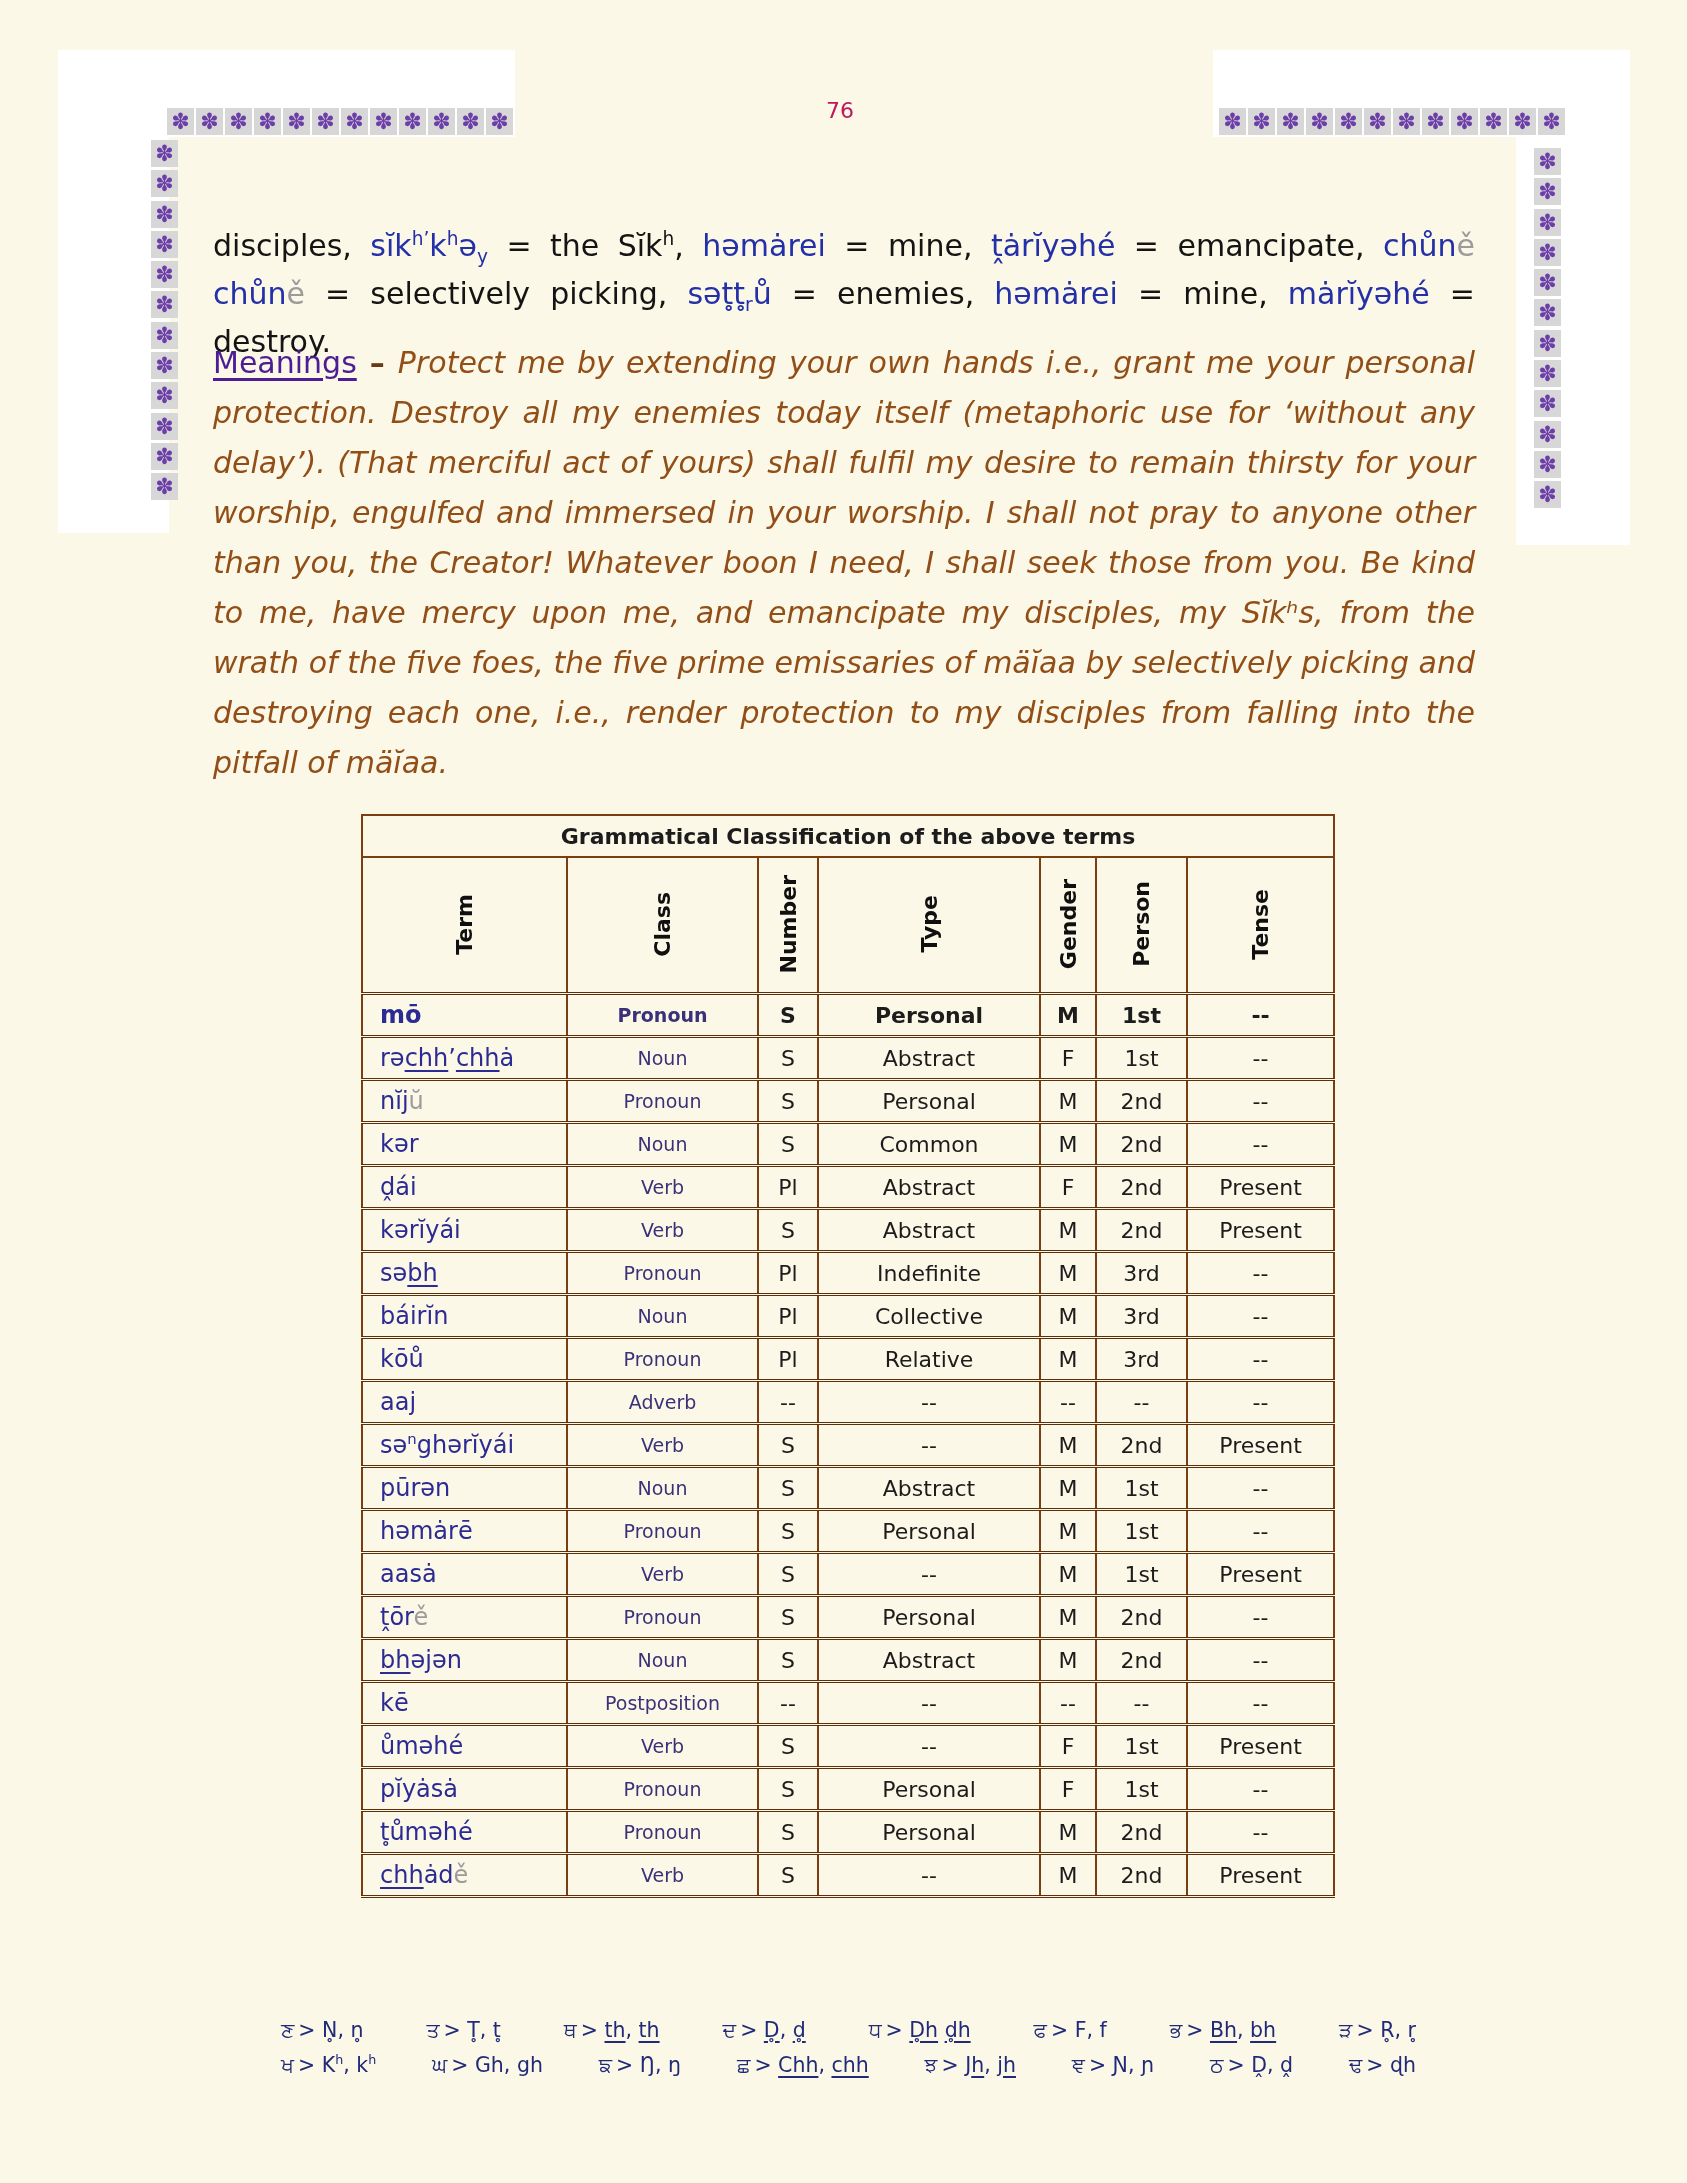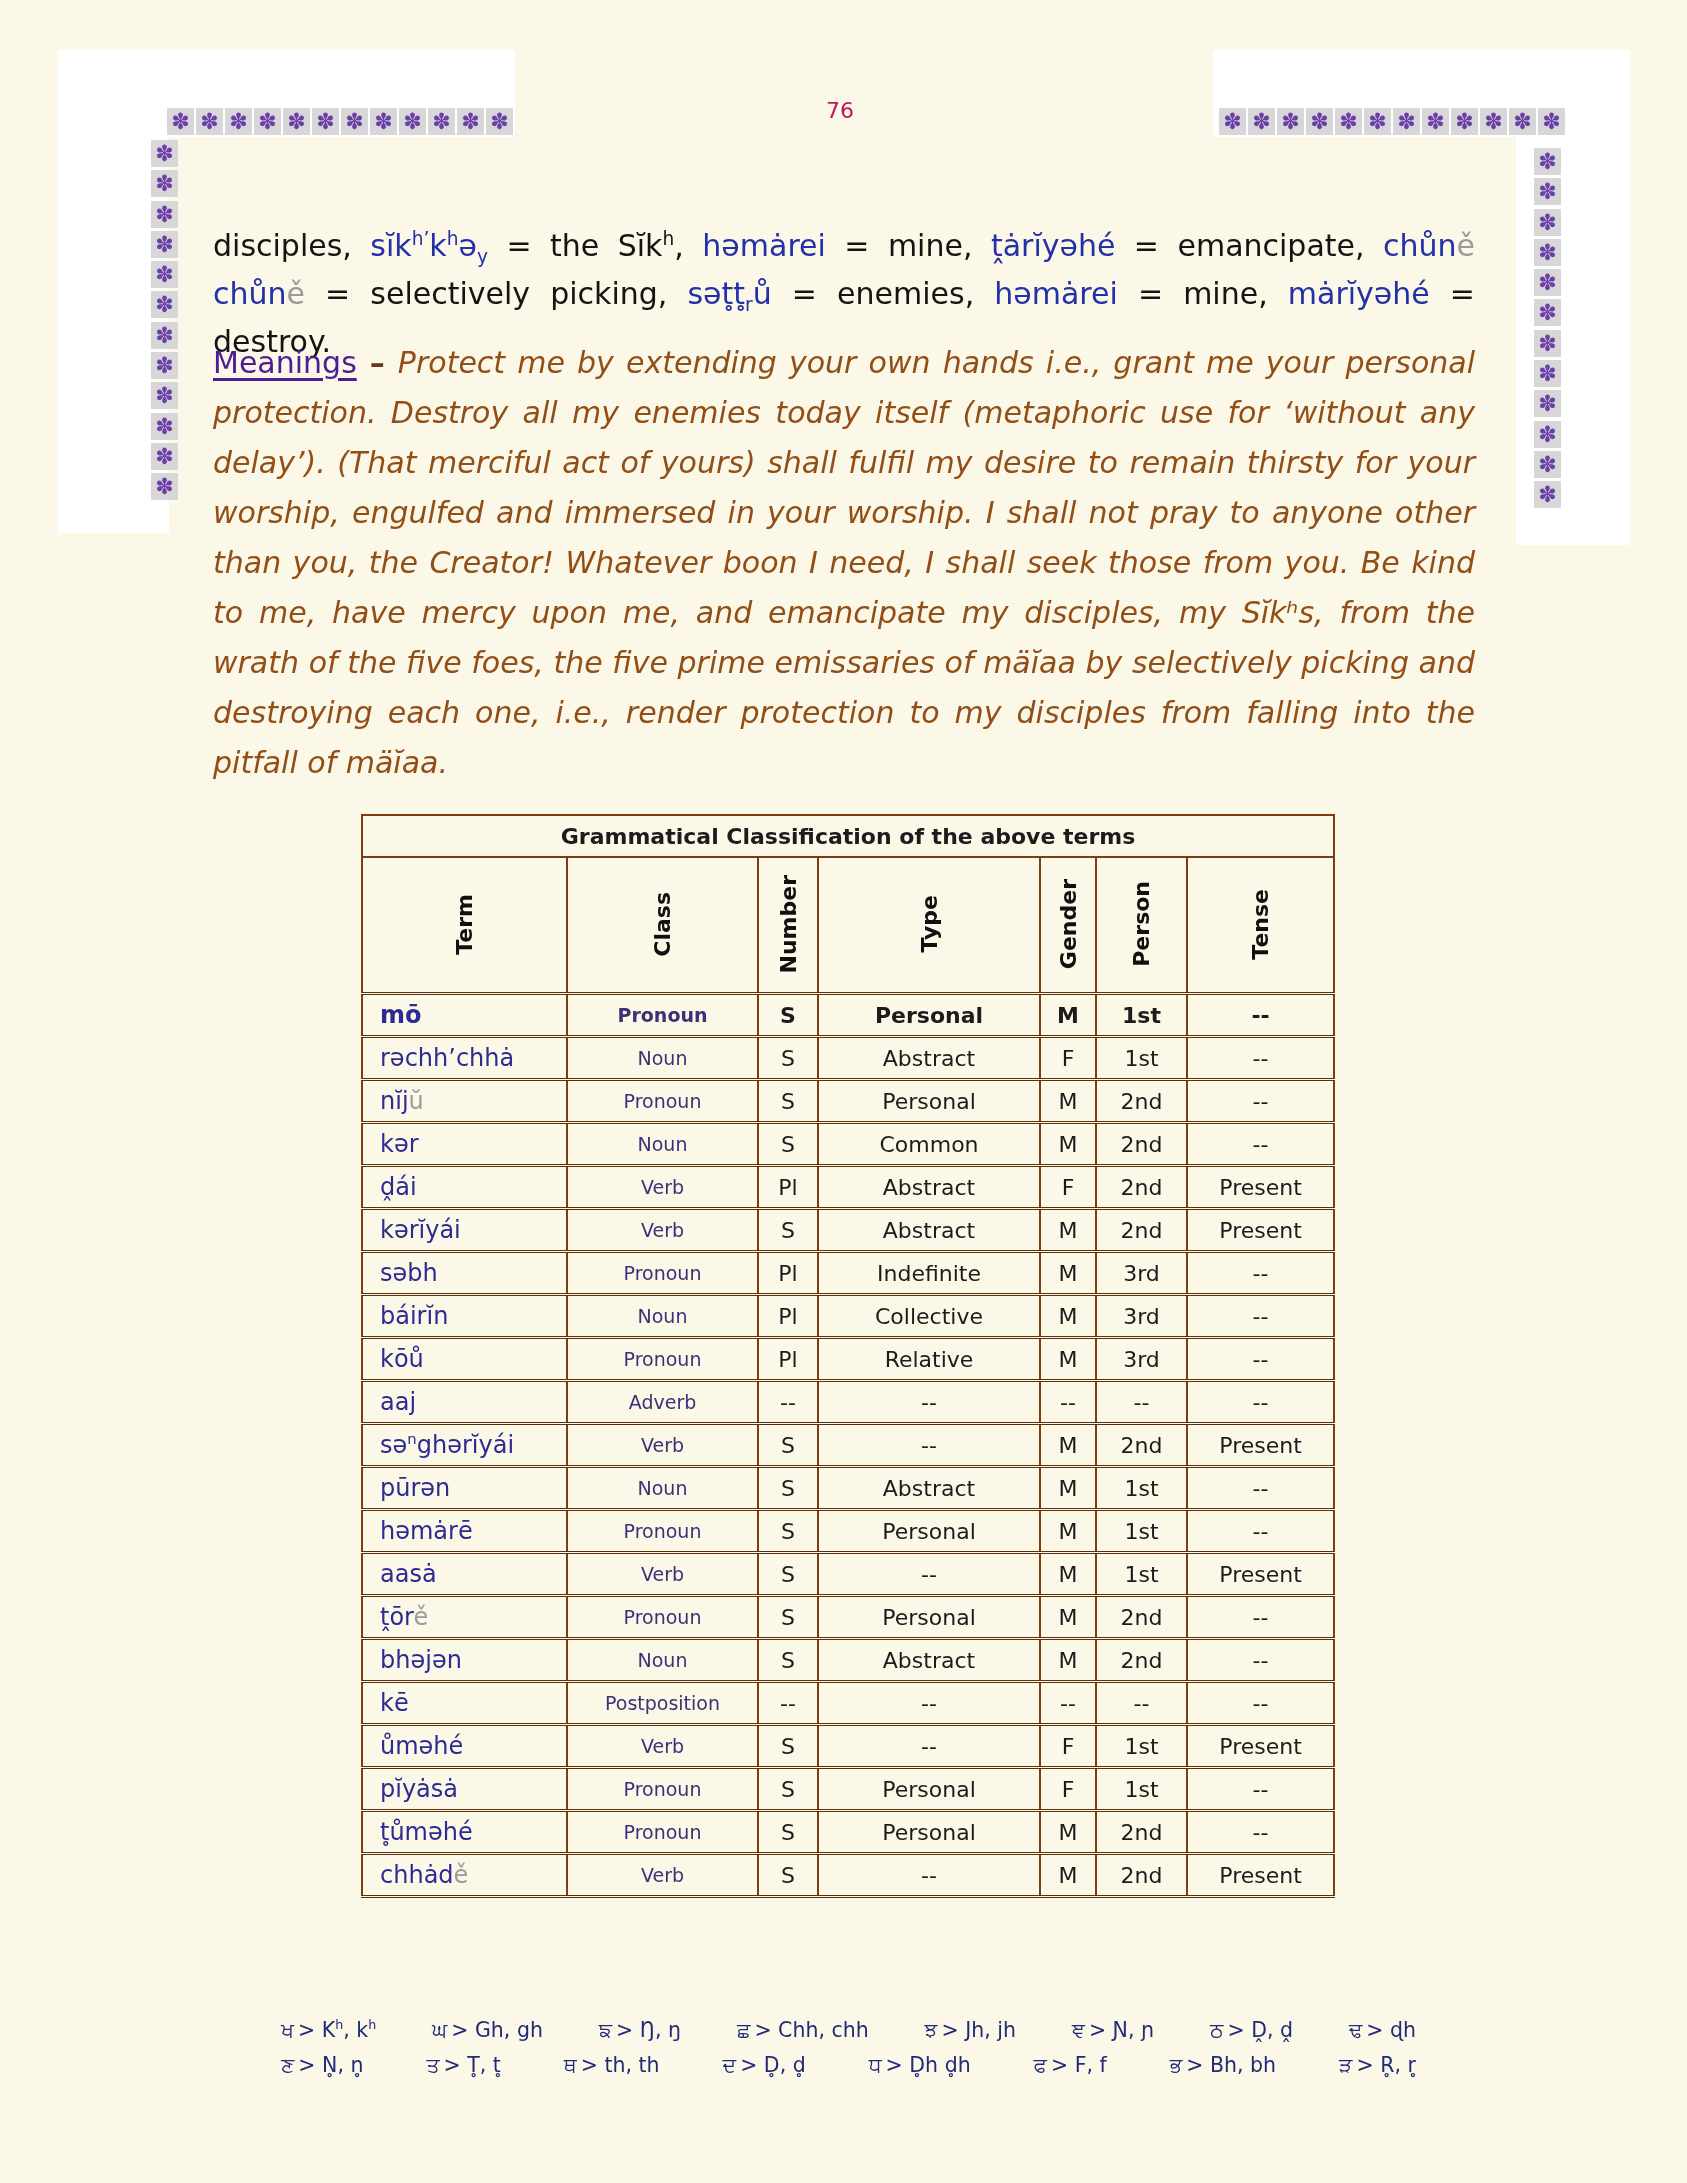--- a/index.html
+++ b/index.html
@@ -24,21 +24,21 @@
     text-align:center;font-size:22px;color:#be185d;
   }
   .intro{
     position:absolute;left:213px;top:192px;width:1262px;
     font-size:30px;line-height:48px;text-align:justify;color:#141414;
   }
   .blue{color:#2430A8;}
   .gray{color:#9B9B9B;}
   .sup{vertical-align:super;font-size:62%;line-height:0;}
   .sub{vertical-align:sub;font-size:62%;line-height:0;}
-  .u{text-underline-offset:4px;}
+  .u{text-decoration:underline;text-underline-offset:4px;}
   .meanings{
     position:absolute;left:213px;top:308px;width:1262px;
     font-size:30px;line-height:50px;text-align:justify;
     font-style:italic;color:#924E17;
   }
   .meanings-label{
     font-style:normal;color:#4c1d95;
     text-decoration:underline;text-underline-offset:5.3px;
   }
   .meanings-dash{font-style:normal;color:#6b3a14;font-weight:bold;}
@@ -356,33 +356,33 @@
         <td class="type-cell">--</td>
         <td class="gender-cell">M</td>
         <td class="person-cell">2nd</td>
         <td class="tense-cell">Present</td>
       </tr>
     </tbody>
 </table>
 
 <div class="footer">
     <div class="footer-line">
+      <span class="map-item"><span class="gurmukhi">ਣ</span><span>&gt; </span><span>N̥, n̥</span></span>
+      <span class="map-item"><span class="gurmukhi">ਤ</span><span>&gt; </span><span>T̥, t̥</span></span>
+      <span class="map-item"><span class="gurmukhi">ਥ</span><span>&gt; </span><span class="u">th</span><span>, </span><span class="u">th</span></span>
+      <span class="map-item"><span class="gurmukhi">ਦ</span><span>&gt; </span><span class="u">D̥</span><span>, </span><span class="u">d̥</span></span>
+      <span class="map-item"><span class="gurmukhi">ਧ</span><span>&gt; </span><span class="u">D̥h</span><span> </span><span class="u">d̥h</span></span>
+      <span class="map-item"><span class="gurmukhi">ਫ</span><span>&gt; </span><span>F, f</span></span>
+      <span class="map-item"><span class="gurmukhi">ਭ</span><span>&gt; </span><span class="u">Bh</span><span>, </span><span class="u">bh</span></span>
+      <span class="map-item"><span class="gurmukhi">ੜ</span><span>&gt; </span><span>R̥, r̥</span></span>
+    </div>
+    <div class="footer-line">
       <span class="map-item"><span class="gurmukhi">ਖ</span><span>&gt; </span><span>K</span><span class="sup">h</span><span>, k</span><span class="sup">h</span></span>
       <span class="map-item"><span class="gurmukhi">ਘ</span><span>&gt; </span><span>Gh, gh</span></span>
       <span class="map-item"><span class="gurmukhi">ਙ</span><span>&gt; </span><span>Ŋ, ŋ</span></span>
       <span class="map-item"><span class="gurmukhi">ਛ</span><span>&gt; </span><span class="u">Chh</span><span>, </span><span class="u">chh</span></span>
       <span class="map-item"><span class="gurmukhi">ਝ</span><span>&gt; </span><span>J</span><span class="u">h</span><span>, j</span><span class="u">h</span></span>
       <span class="map-item"><span class="gurmukhi">ਞ</span><span>&gt; </span><span>Ɲ, ɲ</span></span>
       <span class="map-item"><span class="gurmukhi">ਠ</span><span>&gt; </span><span>Ḓ, ḓ</span></span>
       <span class="map-item"><span class="gurmukhi">ਢ</span><span>&gt; </span><span>ɖh</span></span>
     </div>
-    <div class="footer-line">
-      <span class="map-item"><span class="gurmukhi">ਣ</span><span>&gt; </span><span>N̥, n̥</span></span>
-      <span class="map-item"><span class="gurmukhi">ਤ</span><span>&gt; </span><span>T̥, t̥</span></span>
-      <span class="map-item"><span class="gurmukhi">ਥ</span><span>&gt; </span><span class="u">th</span><span>, </span><span class="u">th</span></span>
-      <span class="map-item"><span class="gurmukhi">ਦ</span><span>&gt; </span><span class="u">D̥</span><span>, </span><span class="u">d̥</span></span>
-      <span class="map-item"><span class="gurmukhi">ਧ</span><span>&gt; </span><span class="u">D̥h</span><span> </span><span class="u">d̥h</span></span>
-      <span class="map-item"><span class="gurmukhi">ਫ</span><span>&gt; </span><span>F, f</span></span>
-      <span class="map-item"><span class="gurmukhi">ਭ</span><span>&gt; </span><span class="u">Bh</span><span>, </span><span class="u">bh</span></span>
-      <span class="map-item"><span class="gurmukhi">ੜ</span><span>&gt; </span><span>R̥, r̥</span></span>
-    </div>
   </div>
 
 
 </body></html>

